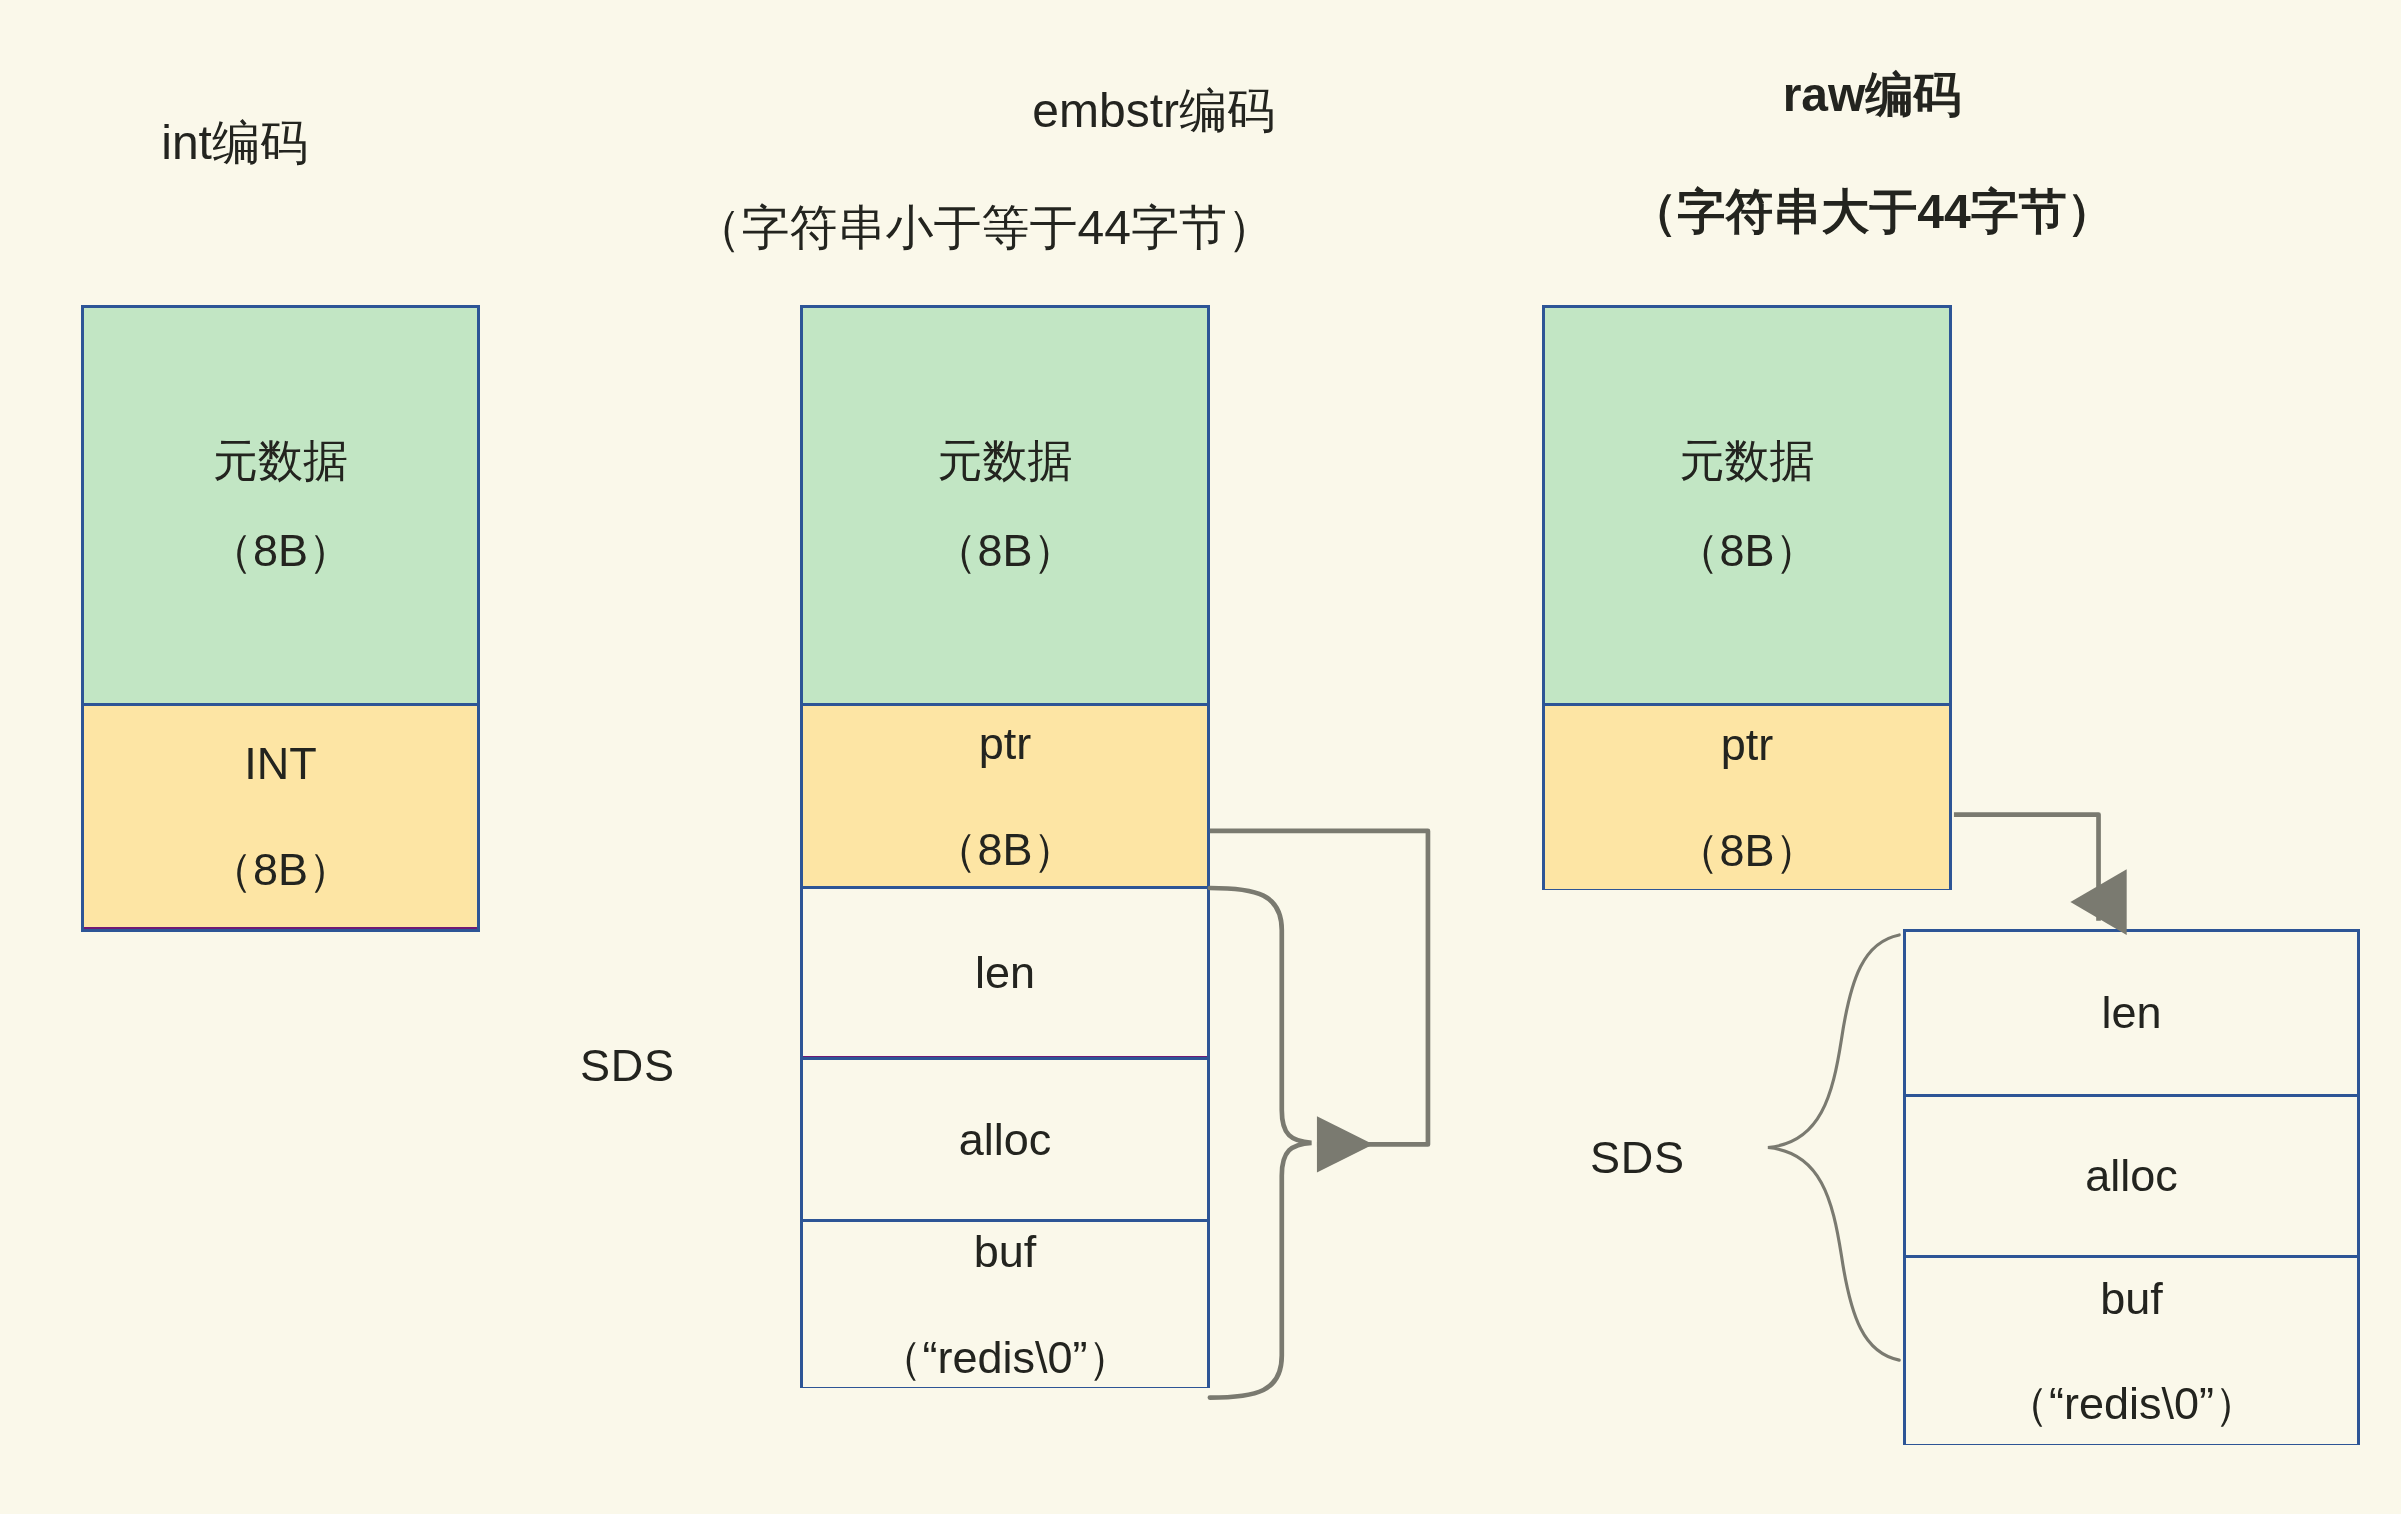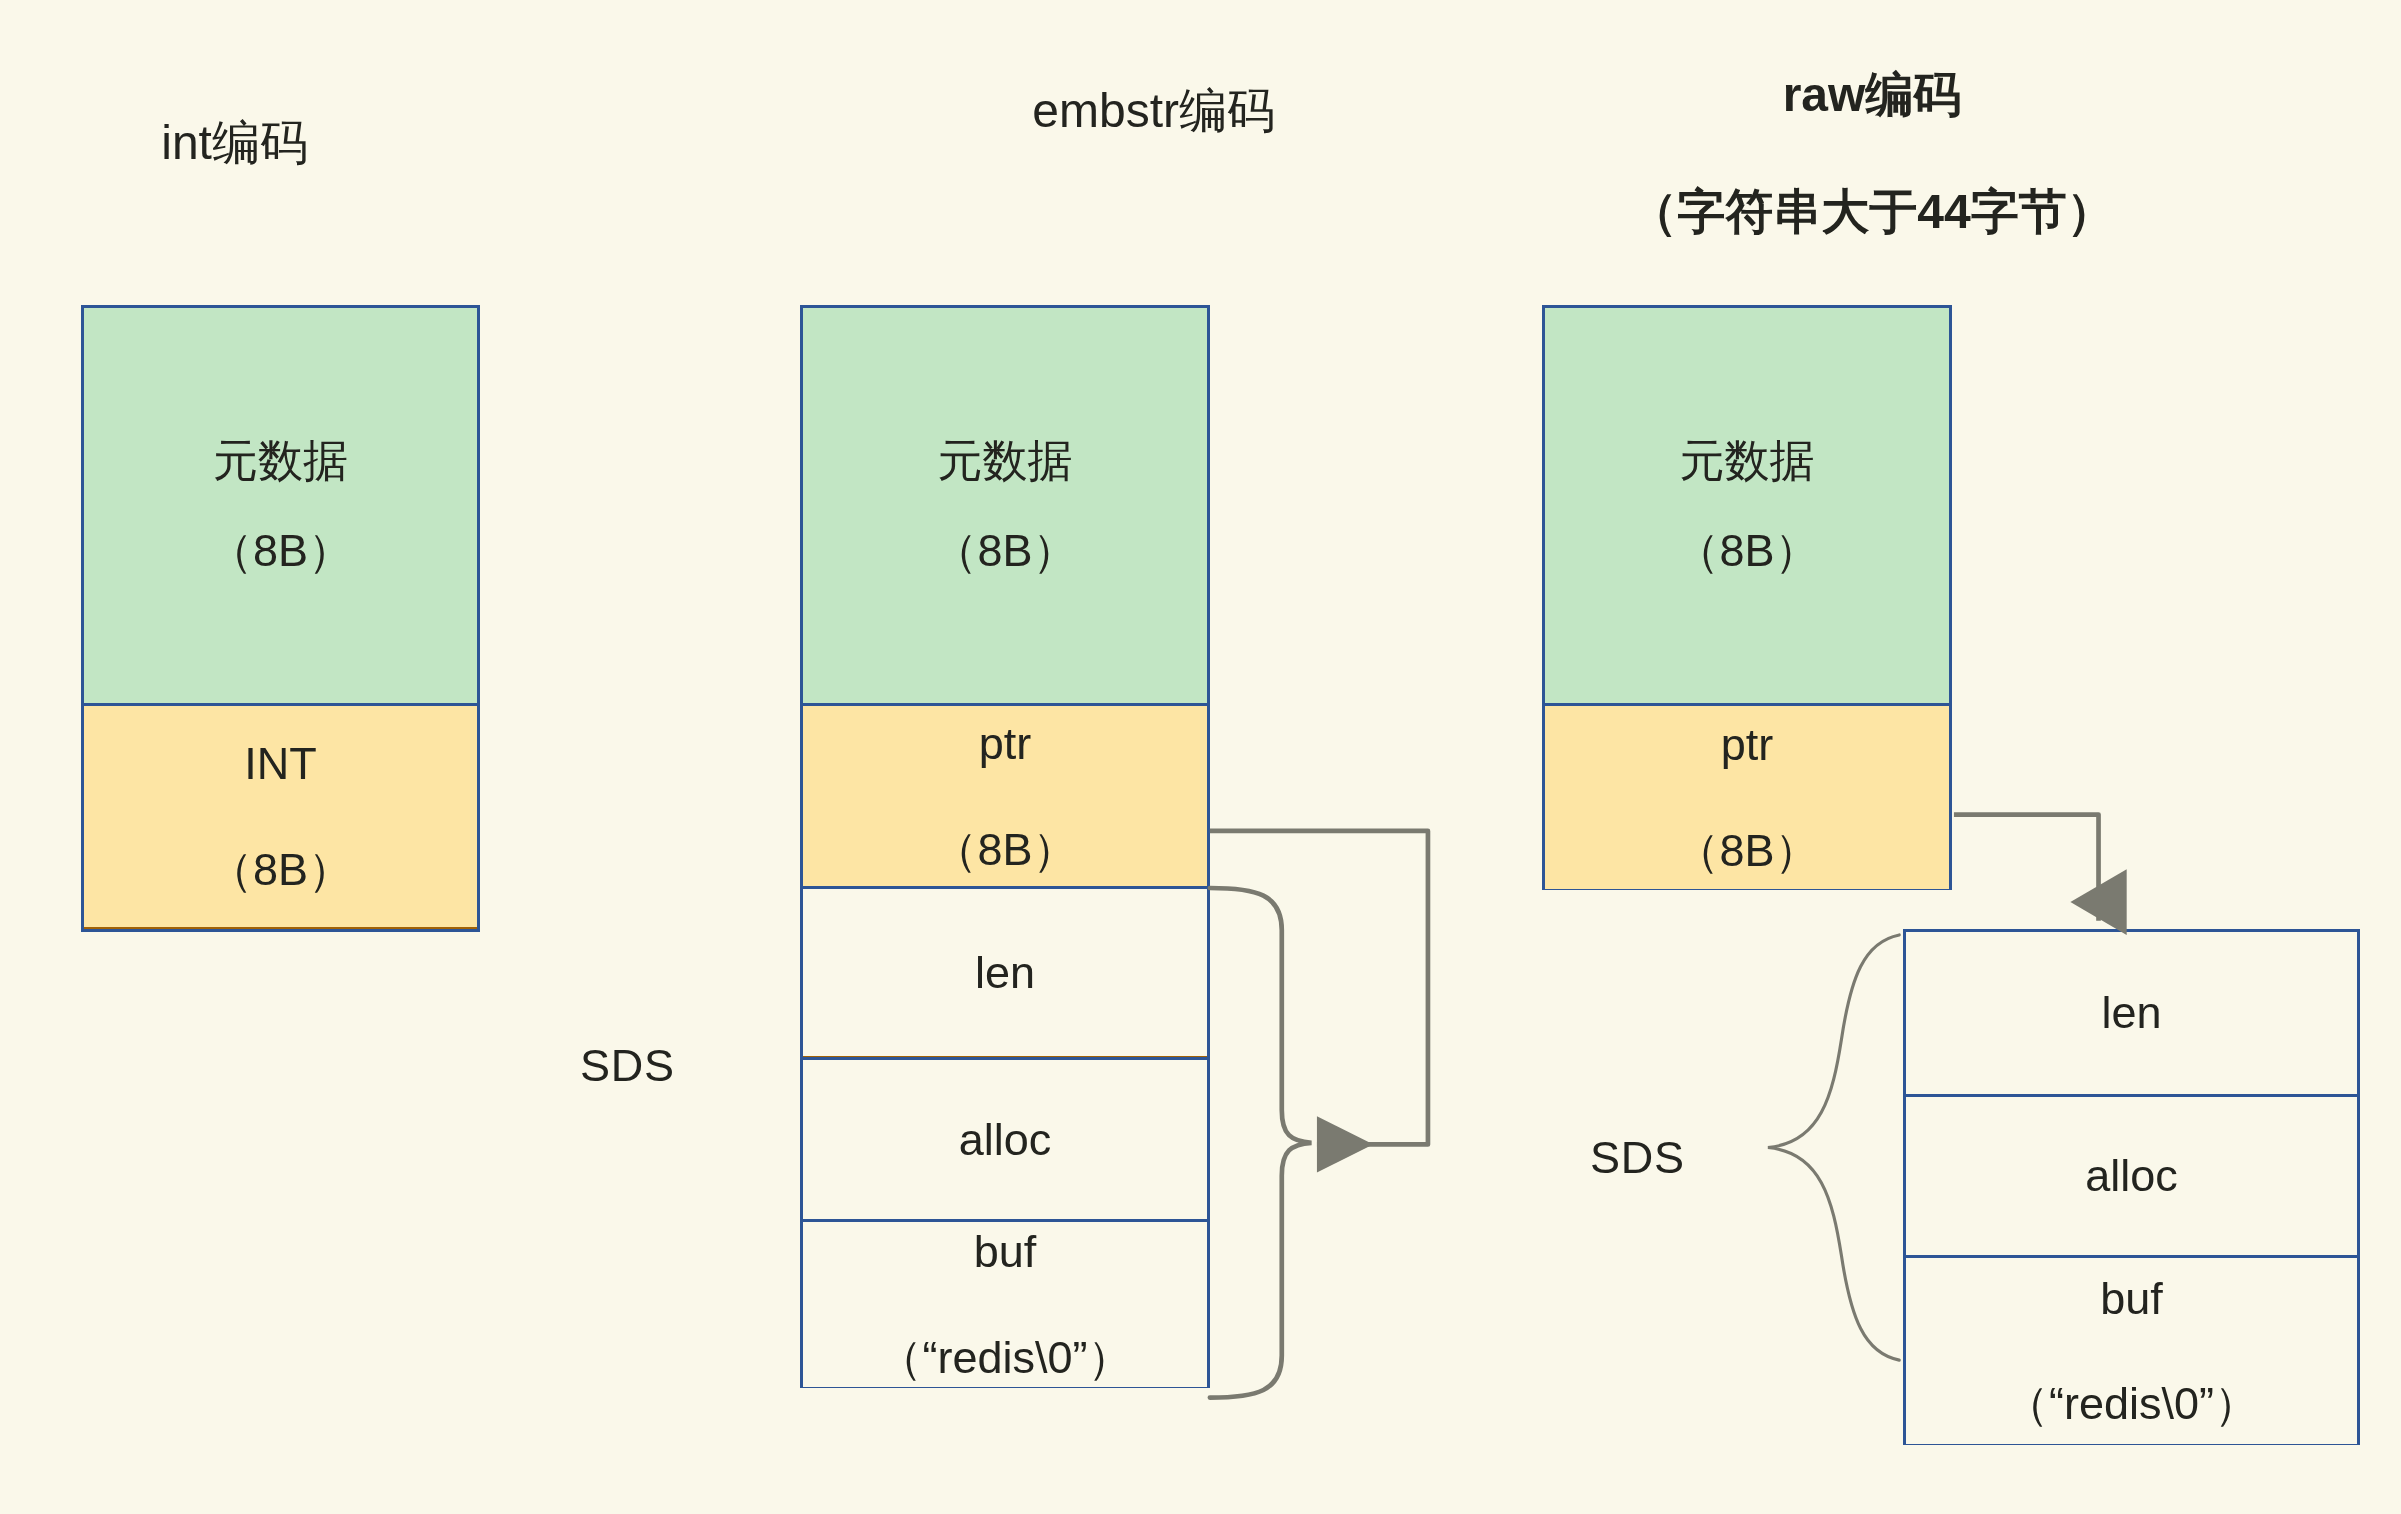--- a/index.html
+++ b/index.html
@@ -20,21 +20,21 @@
     line-height:1.22;
     color:#23241f;
     white-space:pre-line;
     letter-spacing:0px;
   }
 
   .box{
     position:absolute;
     border:3.9px solid #2d5596;
     box-sizing:border-box;
-    background:#a16207;
+    background:#701a75;
   }
   .cell{
     position:absolute;
     left:0;right:0;
     box-sizing:border-box;
     display:flex;
     flex-direction:column;
     align-items:center;
     justify-content:center;
     font-size:45px;
@@ -62,20 +62,21 @@
 <body>
 
 <div id="stage">
 
   <div class="title" style="left:15.6px; top:55px; width:438px;">
     <div>int编码</div>
   </div>
 
   <div class="title" style="left:493px; top:23.5px; width:782px;text-align:right;">
     <div>embstr编码</div>
+    <div>（字符串小于等于44字节）</div>
   </div>
 
   <div class="title" style="left:1477px; top:7px; width:790px;font-weight:bold;">
     <div>raw编码</div>
     <div>（字符串大于44字节）</div>
   </div>
 
   <div class="box" style="left:81px; top:305px; width:399px; height:627px;">
     <div class="cell green" style="top:0px; height:395px;">
       <span>元数据</span>

